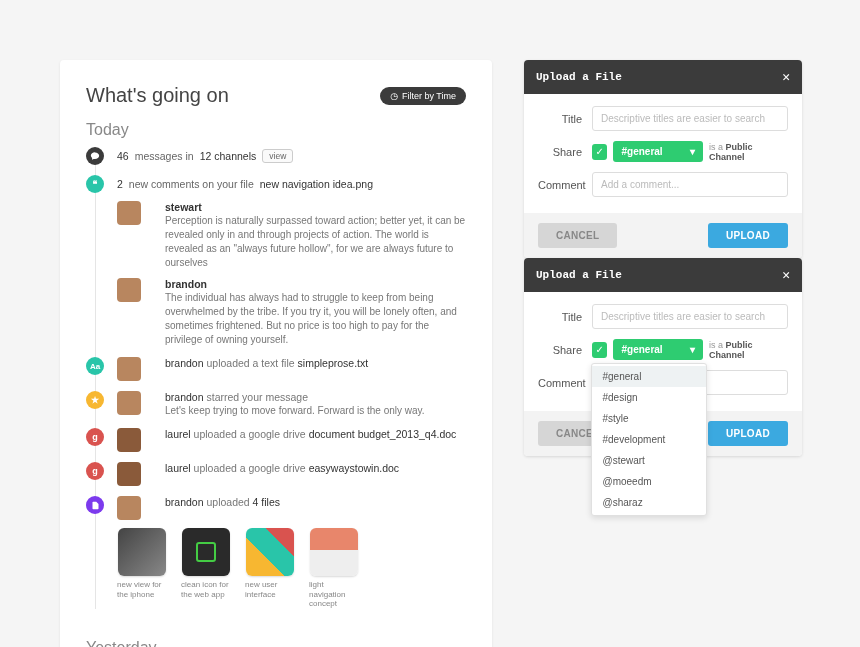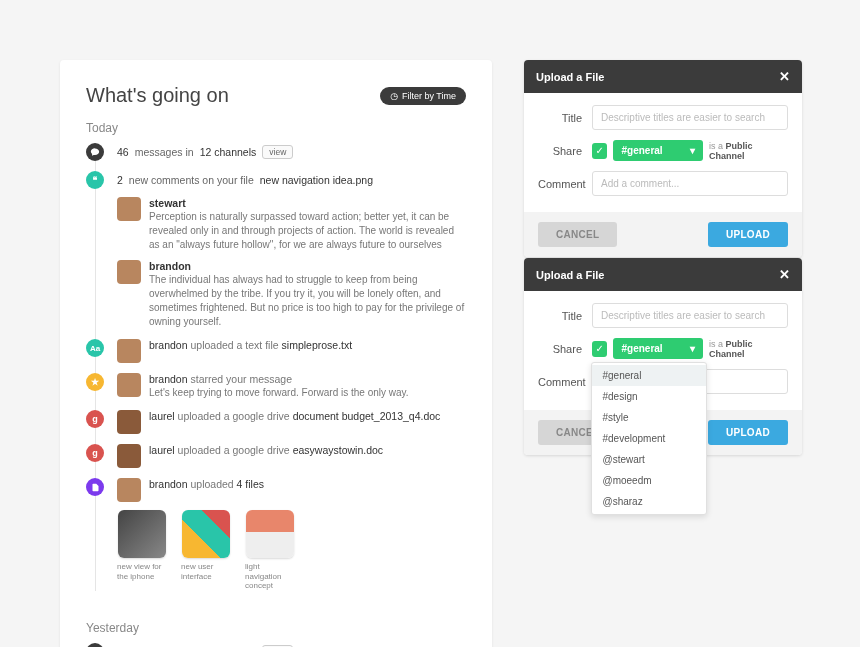--- a/index.html
+++ b/index.html
@@ -40,21 +40,21 @@
     border: none;
     border-radius: 12px;
     padding: 4px 10px;
     font-size: 9px;
     display: flex;
     align-items: center;
     gap: 4px;
     cursor: pointer;
   }
   .section-label {
-    font-size: 12px;
+    font-size: 16px;
     color: #888;
     margin: 6px 0 8px 0;
   }
   .timeline {
     position: relative;
     margin-left: 9px;
   }
   .timeline::before {
     content: "";
     position: absolute;
@@ -101,21 +101,21 @@
     border: 1px solid #ccc;
     background: #fafafa;
     border-radius: 3px;
     font-size: 8.5px;
     padding: 1px 6px;
     color: #666;
     cursor: pointer;
   }
   .sub-item {
     display: flex;
-    gap: 8px;
+    gap: 24px;
     margin-top: 8px;
   }
   .avatar {
     width: 24px;
     height: 24px;
     border-radius: 4px;
     background: #b8865f;
     flex-shrink: 0;
   }
   .sub-body { flex: 1; }
@@ -163,20 +163,21 @@
   .modal-head {
     background: #3b3b3b;
     color: #fff;
     font-size: 11px;
     font-weight: 700;
     padding: 9px 12px;
     display: flex;
     justify-content: space-between;
     align-items: center;
     border-radius: 4px 4px 0 0;
+    font-family: Liberation Mono, monospace;
   }
   .modal-close { cursor: pointer; font-size: 13px; }
   .modal-body { padding: 12px 14px 2px 14px; }
   .form-row {
     display: flex;
     align-items: center;
     margin-bottom: 10px;
   }
   .form-label {
     width: 54px;
@@ -374,20 +375,26 @@
         <div class="sub-body activity-line">
           <strong>brandon</strong>
           <span>uploaded</span>
           <strong>4 files</strong>
         </div>
       </div>
       <div class="file-grid">
         <div class="file-card">
           <div class="file-thumb" style="background:linear-gradient(135deg,#444,#888)"></div>
           <div class="file-caption">new view for the iphone</div>
+        </div>
+        <div class="file-card">
+          <div class="file-thumb" style="background:#2a2a2a;display:flex;align-items:center;justify-content:center">
+              <div style="width:20px;height:20px;border:2px solid #4c4;border-radius:3px"></div>
+            </div>
+          <div class="file-caption">clean icon for the web app</div>
         </div>
         <div class="file-card">
           <div class="file-thumb" style="background:linear-gradient(45deg,#f7b731 40%,#29c5a9 40% 70%,#d9534f 70%)"></div>
           <div class="file-caption">new user interface</div>
         </div>
         <div class="file-card">
           <div class="file-thumb" style="background:linear-gradient(#e8866b 45%,#eee 45%)"></div>
           <div class="file-caption">light navigation concept</div>
         </div>
       </div>

